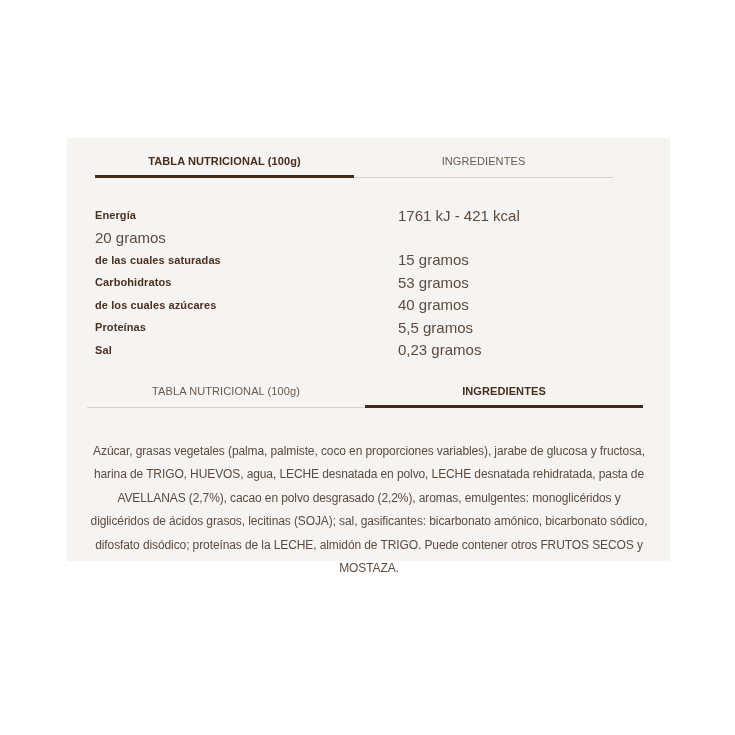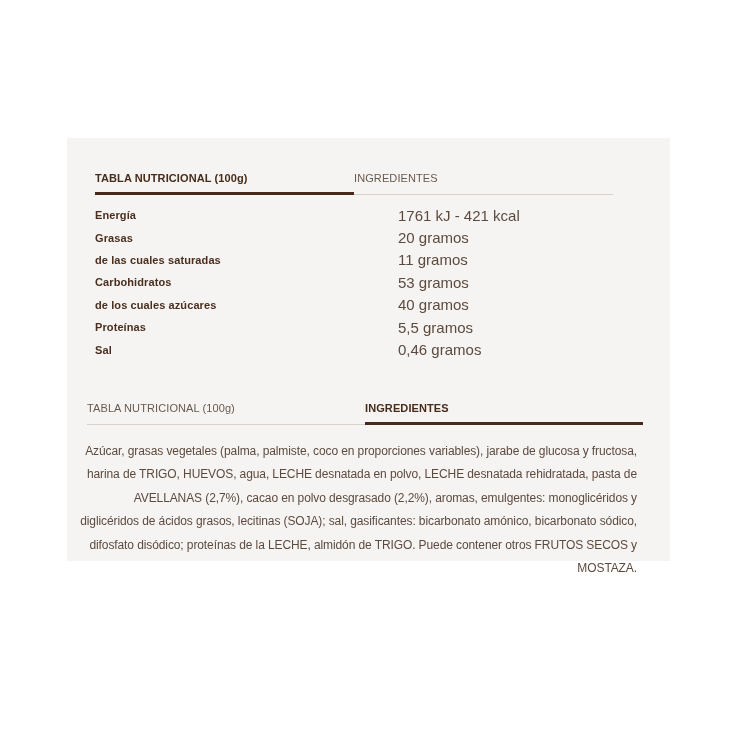--- a/index.html
+++ b/index.html
@@ -13,21 +13,21 @@
     left: 67px; top: 138px;
     width: 603px; height: 423px;
     background: #f5f4f2;
   }
 
   
   .tabs { position: absolute; display: flex; }
   .tabs-nutrition { left: 28px; top: 16px; width: 518px; }
   .tabs-ingredients { left: 20px; top: 246px; width: 556px; }
 
-  .tab { flex: 1; cursor: pointer; margin-top: 17px; }
+  .tab { flex: 1; text-align: center; cursor: pointer; }
   .tab-label {
     display: block;
     font-size: 11px;
     line-height: 14px;
     letter-spacing: 0.1px;
   }
   .tab.active .tab-label { font-weight: bold; color: #482c1a; }
   .tab.inactive .tab-label { font-weight: normal; color: #6a594c; }
 
   .tab-line { display: block; width: 100%; }
@@ -46,27 +46,27 @@
   }
   .nutri-value {
     font-size: 15px;
     font-weight: normal;
     color: #5d4a3e;
   }
 
   
   .ingredients-text {
     position: absolute;
-    left: 8px; top: 302px;
+    left: 21px; top: 302px;
     width: 562px;
     font-size: 12px;
     line-height: 23.4px;
     letter-spacing: -0.1px;
     color: #5d4a3e;
-    text-align: right;
+    text-align: center;
   }
 </style>
 </head>
 <body>
 
 <div class="page">
   <div class="panel">
 
     <div class="tabs tabs-nutrition">
       <div class="tab active">
@@ -78,42 +78,41 @@
         <span class="tab-line"></span>
       </div>
     </div>
 
     <div class="nutri-rows">
       <div class="nutri-row">
         <span class="nutri-label">Energía</span>
         <span class="nutri-value">1761 kJ - 421 kcal</span>
       </div>
       <div class="nutri-row">
-        <span class="nutri-label">Grasas</span>
         <span class="nutri-value">20 gramos</span>
       </div>
       <div class="nutri-row">
         <span class="nutri-label">de las cuales saturadas</span>
-        <span class="nutri-value">11 gramos</span>
+        <span class="nutri-value">15 gramos</span>
       </div>
       <div class="nutri-row">
         <span class="nutri-label">Carbohidratos</span>
         <span class="nutri-value">53 gramos</span>
       </div>
       <div class="nutri-row">
         <span class="nutri-label">de los cuales azúcares</span>
         <span class="nutri-value">40 gramos</span>
       </div>
       <div class="nutri-row">
         <span class="nutri-label">Proteínas</span>
         <span class="nutri-value">5,5 gramos</span>
       </div>
       <div class="nutri-row">
         <span class="nutri-label">Sal</span>
-        <span class="nutri-value">0,46 gramos</span>
+        <span class="nutri-value">0,23 gramos</span>
       </div>
     </div>
 
     <div class="tabs tabs-ingredients">
       <div class="tab inactive">
         <span class="tab-label">TABLA NUTRICIONAL (100g)</span>
         <span class="tab-line"></span>
       </div>
       <div class="tab active">
         <span class="tab-label">INGREDIENTES</span>

